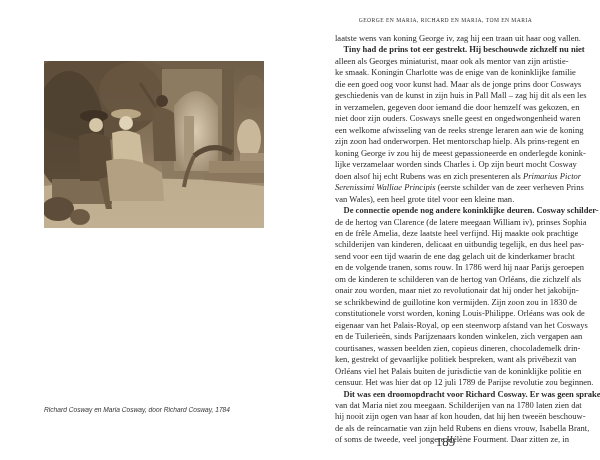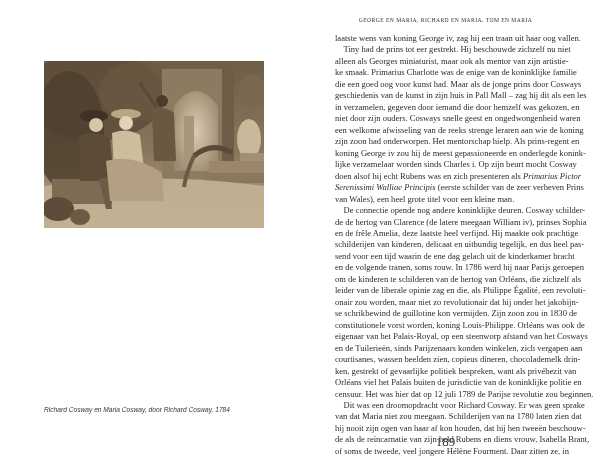--- a/index.html
+++ b/index.html
@@ -43,21 +43,21 @@
   .body-text {
     position: absolute; left: 335px; top: 33px; width: 221px;
     font-family: "Liberation Serif", serif;
     font-size: 8.55px; line-height: 11.48px; color: #2b2b2b;
   }
   .line {
     display: block; white-space: nowrap; height: 11.48px;
     text-align: justify; text-align-last: justify;
   }
   .line.last { text-align-last: left; }
-  .line.indent { padding-left: 8.5px; }
+  .line.indent { padding-left: 8.5px; font-weight: bold; }
   .line i { }
 
   .page-number {
     position: absolute; left: 335px; top: 434px; width: 221px;
     text-align: center; font-family: "Liberation Serif", serif;
     font-size: 13px; color: #333;
   }
 </style>
 </head>
 <body>
@@ -126,40 +126,39 @@
 
   <div class="page page-right">
   </div>
 
   <div class="running-head">GEORGE EN MARIA, RICHARD EN MARIA, TOM EN MARIA</div>
 
   <div class="body-text" id="body-text">
       <span class="line last">laatste wens van koning George iv, zag hij een traan uit haar oog vallen.</span>
       <span class="line indent">Tiny had de prins tot eer gestrekt. Hij beschouwde zichzelf nu niet</span>
       <span class="line">alleen als Georges miniaturist, maar ook als mentor van zijn artistie-</span>
-      <span class="line">ke smaak. Primarius Charlotte was de enige van de koninklijke familie</span>
+      <span class="line">ke smaak. Koningin Charlotte was de enige van de koninklijke familie</span>
       <span class="line">die een goed oog voor kunst had. Maar als de jonge prins door Cosways</span>
       <span class="line">geschiedenis van de kunst in zijn huis in Pall Mall – zag hij dit als een les</span>
       <span class="line">in verzamelen, gegeven door iemand die door hemzelf was gekozen, en</span>
       <span class="line">niet door zijn ouders. Cosways snelle geest en ongedwongenheid waren</span>
       <span class="line">een welkome afwisseling van de reeks strenge leraren aan wie de koning</span>
       <span class="line">zijn zoon had onderworpen. Het mentorschap hielp. Als prins-regent en</span>
       <span class="line">koning George iv zou hij de meest gepassioneerde en onderlegde konink-</span>
       <span class="line">lijke verzamelaar worden sinds Charles i. Op zijn beurt mocht Cosway</span>
       <span class="line"><span>doen alsof hij echt Rubens was en zich presenteren als </span><i>Primarius Pictor</i></span>
       <span class="line"><i>Serenissimi Walliae Principis</i><span> (eerste schilder van de zeer verheven Prins</span></span>
       <span class="line last">van Wales), een heel grote titel voor een kleine man.</span>
       <span class="line indent">De connectie opende nog andere koninklijke deuren. Cosway schilder-</span>
       <span class="line">de de hertog van Clarence (de latere meegaan William iv), prinses Sophia</span>
       <span class="line">en de frêle Amelia, deze laatste heel verfijnd. Hij maakte ook prachtige</span>
       <span class="line">schilderijen van kinderen, delicaat en uitbundig tegelijk, en dus heel pas-</span>
       <span class="line">send voor een tijd waarin de ene dag gelach uit de kinderkamer bracht</span>
       <span class="line">en de volgende tranen, soms rouw. In 1786 werd hij naar Parijs geroepen</span>
       <span class="line">om de kinderen te schilderen van de hertog van Orléans, die zichzelf als</span>
-      <span class="line">leider van de liberale opinie zag en die, als Philippe Égalité, een revoluti-</span>
       <span class="line">onair zou worden, maar niet zo revolutionair dat hij onder het jakobijn-</span>
       <span class="line">se schrikbewind de guillotine kon vermijden. Zijn zoon zou in 1830 de</span>
       <span class="line">constitutionele vorst worden, koning Louis-Philippe. Orléans was ook de</span>
       <span class="line">eigenaar van het Palais-Royal, op een steenworp afstand van het Cosways</span>
       <span class="line">en de Tuilerieën, sinds Parijzenaars konden winkelen, zich vergapen aan</span>
       <span class="line">courtisanes, wassen beelden zien, copieus dineren, chocolademelk drin-</span>
       <span class="line">ken, gestrekt of gevaarlijke politiek bespreken, want als privébezit van</span>
       <span class="line">Orléans viel het Palais buiten de jurisdictie van de koninklijke politie en</span>
       <span class="line last">censuur. Het was hier dat op 12 juli 1789 de Parijse revolutie zou beginnen.</span>
       <span class="line indent">Dit was een droomopdracht voor Richard Cosway. Er was geen sprake</span>

